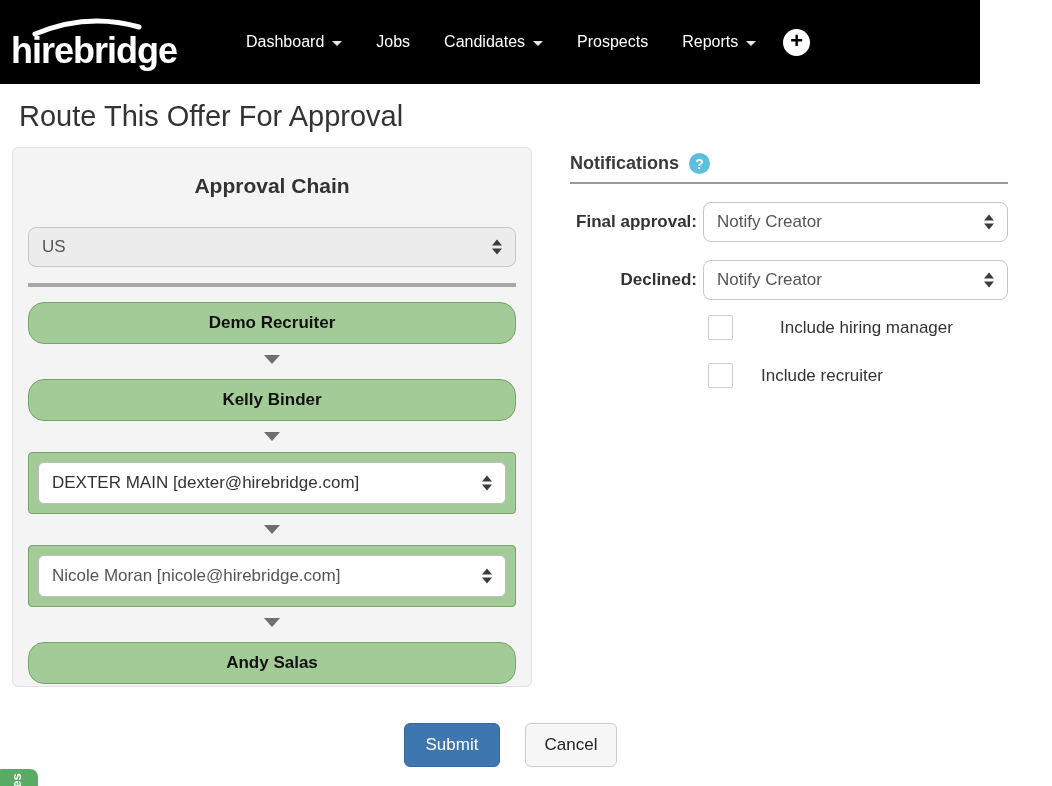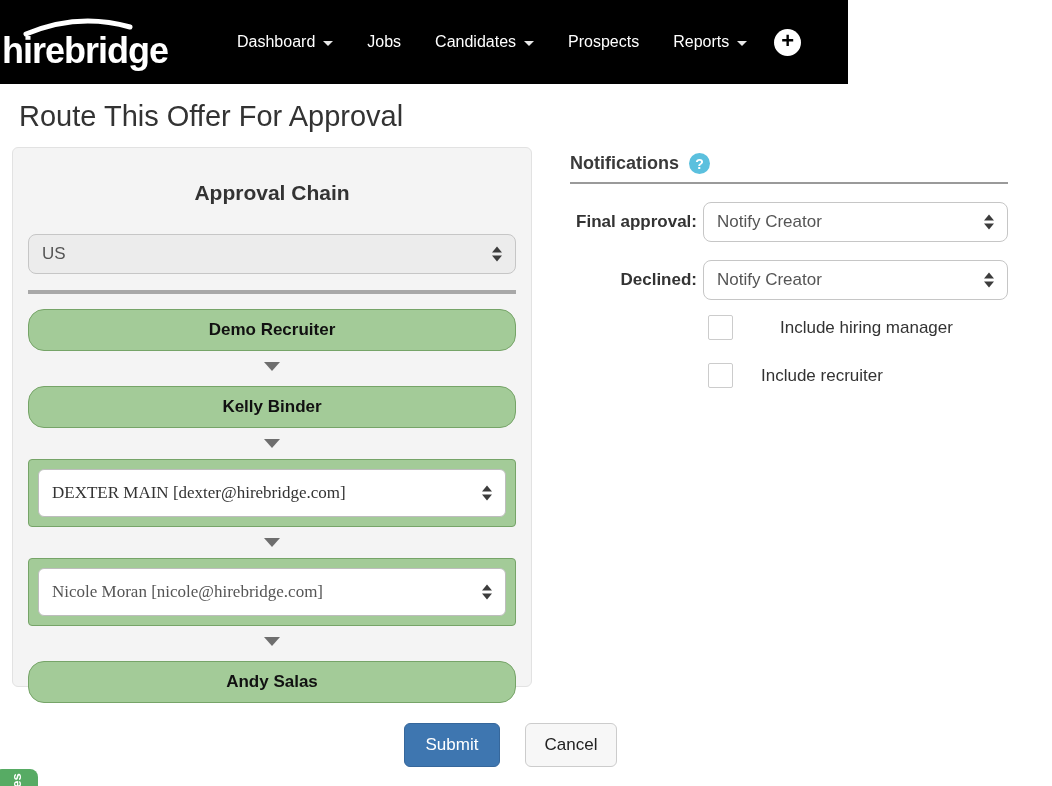--- a/index.html
+++ b/index.html
@@ -6,24 +6,24 @@
   html, body { width: 1052px; height: 786px; }
   body {
     font-family: "Liberation Sans", sans-serif;
     background: #ffffff;
     overflow: hidden;
   }
   #app { position: relative; width: 1052px; height: 786px; overflow: hidden; }
 
   
   .navbar {
-    position: absolute; top: 0; left: 0; width: 848px; height: 84px;
+    position: absolute; top: 0; left: 0; width: 980px; height: 84px;
     background: #000000;
     display: flex; align-items: center;
-    padding-left: 0;
+    padding-left: 9px;
   }
   .brand { display: flex; align-items: center; cursor: pointer; }
   .nav-items { display: flex; align-items: center; margin-left: 50px; }
   .nav-item {
     color: #ffffff; font-size: 16px;
     padding: 10px 17px;
     display: flex; align-items: center; gap: 8px;
     cursor: pointer; white-space: nowrap;
   }
   .caret {
@@ -45,21 +45,21 @@
     position: absolute; left: 19px; top: 100px;
     font-size: 29px; font-weight: 400; color: #333333;
   }
 
   
   .chain-panel {
     position: absolute; left: 12px; top: 147px;
     width: 520px; height: 540px;
     background: #f4f4f4;
     border: 1px solid #e2e2e2; border-radius: 6px;
-    padding: 16px 15px;
+    padding: 9px 15px;
   }
   .chain-title {
     margin-top: 17px; text-align: center;
     font-size: 21px; font-weight: bold; color: #333333;
   }
   .sel {
     position: relative;
     border: 1px solid #c6c6c6; border-radius: 8px;
     height: 40px; display: flex; align-items: center;
     padding: 0 34px 0 13px;
@@ -94,21 +94,21 @@
   }
   .step-arrow {
     width: 0; height: 0; margin: 11px auto;
     border-left: 8px solid transparent; border-right: 8px solid transparent;
     border-top: 9px solid #6e6e6e;
   }
   .step-select-wrap {
     background: #a3cb98; border: 1px solid #76a468; border-radius: 4px;
     padding: 9px;
   }
-  .step-select-wrap .sel { height: 48px; font-family: Liberation Serif, serif; }
+  .step-select-wrap .sel { height: 42px; }
   .dark-text { color: #333333; }
 
   
   .notif-title-row {
     position: absolute; left: 570px; top: 153px;
     display: flex; align-items: center; gap: 10px;
   }
   .notif-title { font-size: 18px; font-weight: bold; color: #3a3a3a; }
   .help-icon {
     width: 21px; height: 21px; border-radius: 50%;

